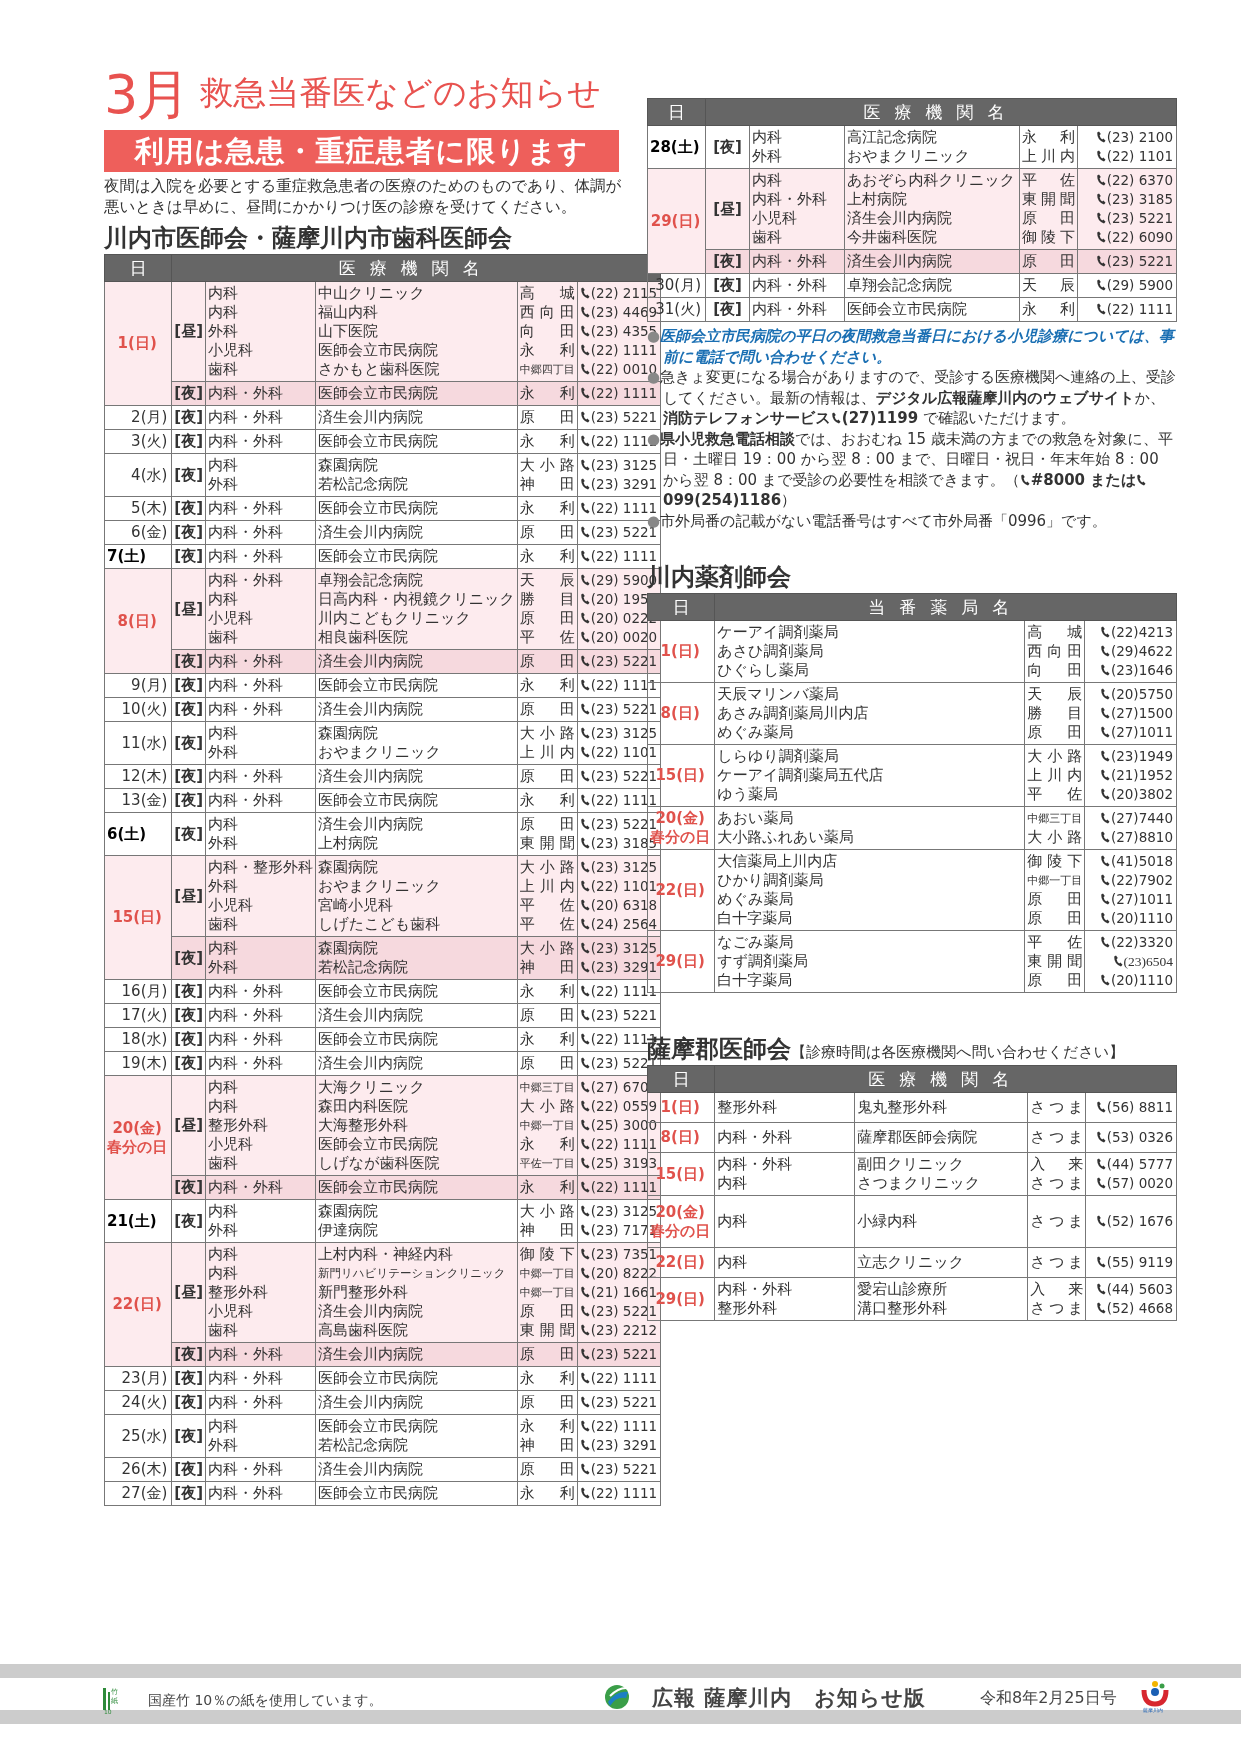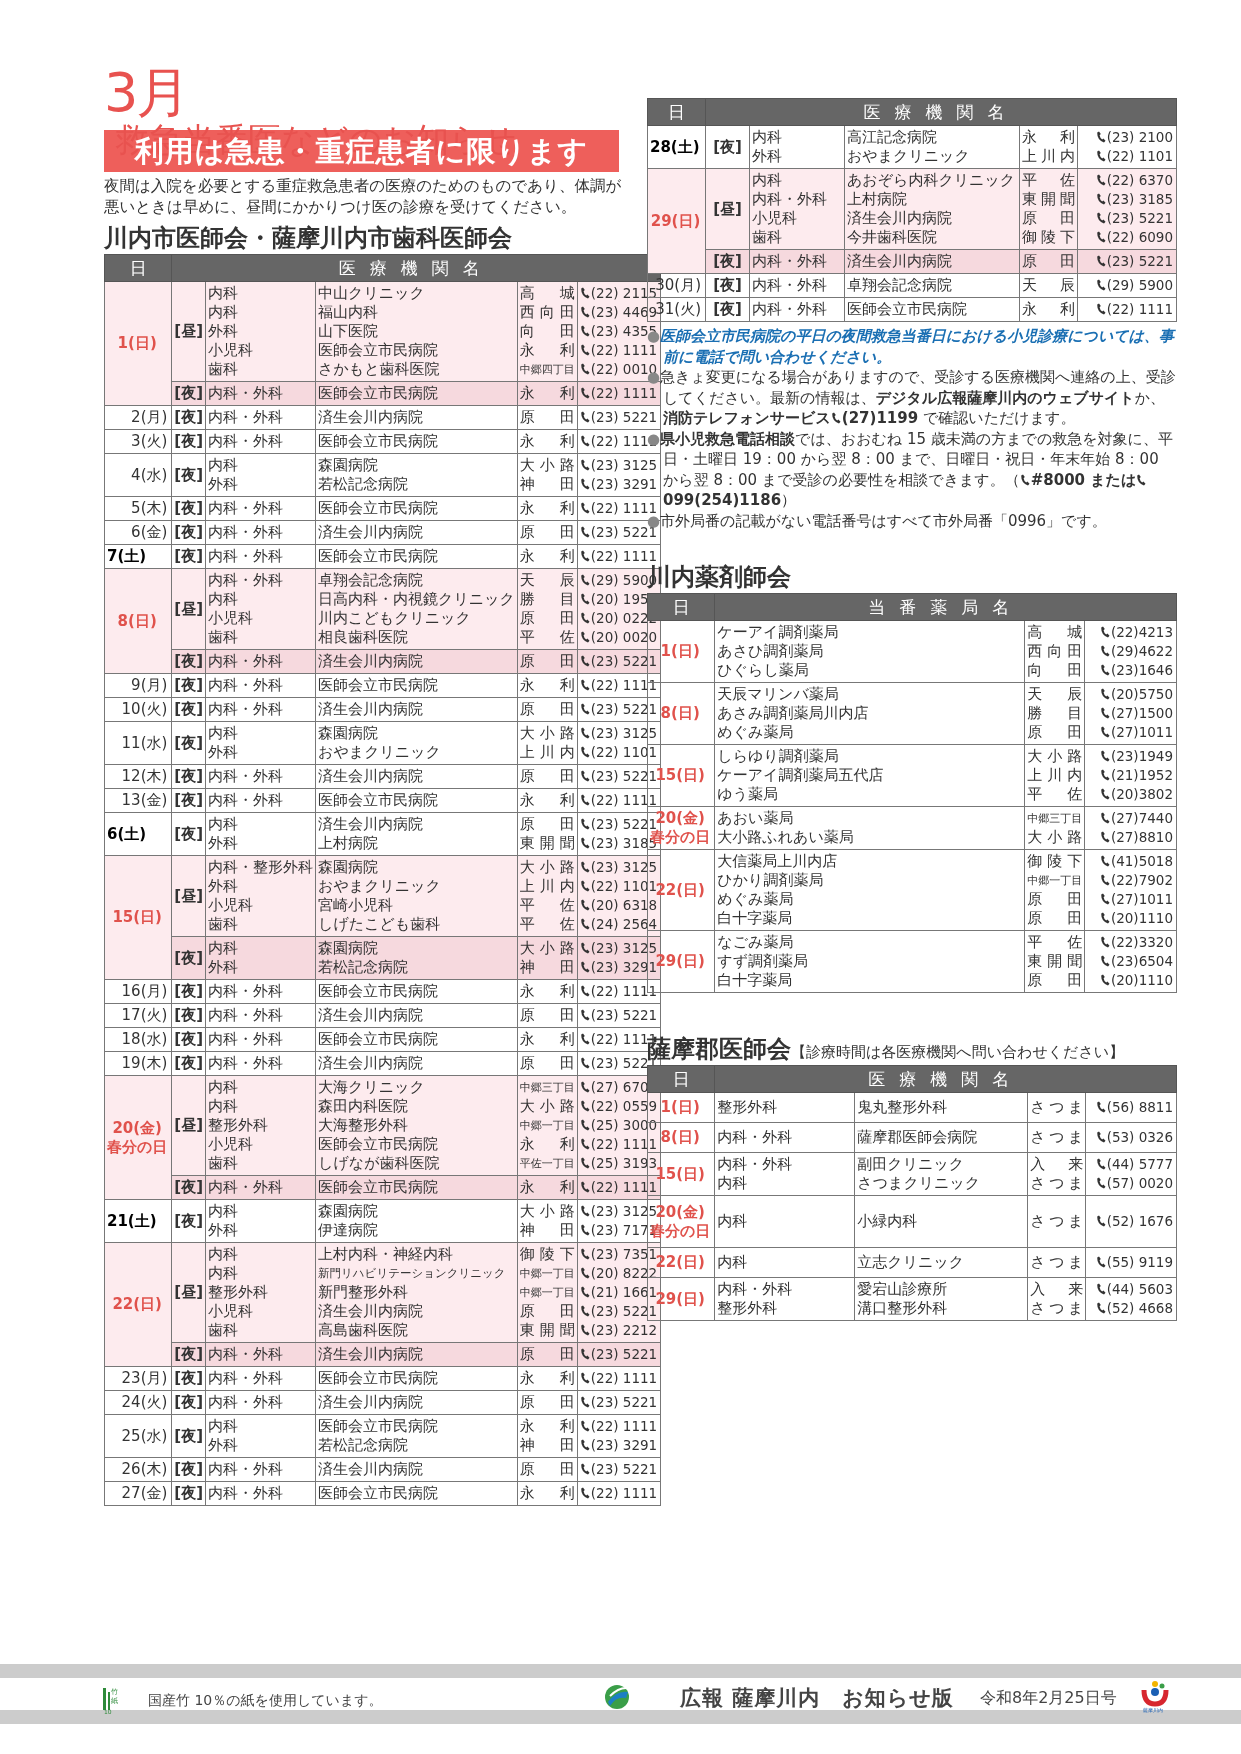--- a/index.html
+++ b/index.html
@@ -1,20 +1,20 @@
 <!DOCTYPE html>
 <html><head>
 <meta charset="utf-8">
 <style>
   * { box-sizing: border-box; margin: 0; padding: 0; }
   body { width: 1241px; height: 1754px; background: #fff; font-family: "DejaVu Sans", "Liberation Sans", sans-serif; color: #333; position: relative; overflow: hidden; }
   .left { position: absolute; left: 104px; top: 66px; width: 528px; }
   .right { position: absolute; left: 647px; top: 78px; width: 530px; }
 
-  .title-row { display: flex; align-items: flex-start; height: 58px; flex-direction: column; }
+  .title-row { display: flex; align-items: center; height: 58px; }
   .title-month { color: #e8524f; font-size: 54px; line-height: 54px; font-weight: normal; letter-spacing: -2px; }
   .title-sub { color: #e8524f; font-size: 33px; line-height: 40px; margin-left: 12px; margin-bottom: 4px; }
   .banner { background: #ee5f5b; color: #fff; font-weight: bold; font-size: 29px; text-align: center; height: 42px; line-height: 42px; margin-top: 6px; width: 515px; letter-spacing: 1px; }
   .lead { font-size: 15.5px; line-height: 21px; color: #333; margin-top: 4px; letter-spacing: 0; }
   .section-title { font-size: 24px; font-weight: bold; color: #333; margin-top: 4px; height: 32px; line-height: 32px; }
   .section-title .note { font-size: 15px; font-weight: normal; }
 
   table.sched { width: 100%; border-collapse: collapse; font-size: 15px; line-height: 19px; }
   table.sched th { background: #666; color: #fff; font-weight: normal; height: 27px; font-size: 17px; border: 1px solid #555; letter-spacing: 14px; }
   table.sched th.day { letter-spacing: 0; }
@@ -41,21 +41,21 @@
   .notes p { padding-left: 16px; text-indent: -16px; }
   .notes .bullet { color: #888; }
   .notes .blue { color: #1a6fb3; font-weight: bold; font-style: italic; }
   .notes b { font-weight: bold; color: #333; }
 
   .footer { position: absolute; left: 0; top: 1664px; width: 1241px; height: 60px; border-top: 14px solid #ccc; border-bottom: 14px solid #ccc; }
   .footer-inner { position: absolute; top: 0; left: 0; width: 100%; height: 32px; }
   .f-bamboo { position: absolute; left: 100px; top: 6px; width: 20px; height: 30px; }
   .f-paper { position: absolute; left: 148px; top: 14px; font-size: 14px; color: #444; }
   .f-logo { position: absolute; left: 604px; top: 4px; width: 26px; height: 30px; }
-  .f-title { position: absolute; left: 680px; top: 6px; font-size: 21px; font-weight: bold; color: #444; letter-spacing: 1px; }
+  .f-title { position: absolute; left: 652px; top: 6px; font-size: 21px; font-weight: bold; color: #444; letter-spacing: 1px; }
   .f-date { position: absolute; left: 980px; top: 10px; font-size: 16px; color: #444; }
   .f-mark { position: absolute; left: 1138px; top: 2px; width: 34px; height: 34px; }
 </style>
 </head>
 <body>
 
 <div class="left">
   <div class="title-row">
     <span class="title-month">3月</span>
     <span class="title-sub">救急当番医などのお知らせ</span>
@@ -1165,21 +1165,21 @@
           </td>
           <td class="area">
             <span style="display: block;">平　佐</span>
             <span style="display: block;">東開聞</span>
             <span style="display: block;">原　田</span>
           </td>
           <td class="tel">
             <span style="display: block;"><svg class="tel-icon" viewBox="0 0 10 12">
                 <path d="M3 0.5 L4.8 3 L3.6 4.2 Q4 7 6.2 8.6 L7.4 7.6 L9.5 9.8 L8 11.5 Q1 9 1.2 1.5 Z" fill="#333"></path>
               </svg>(22)3320</span>
-            <span style="display: block;"><svg class="tel-icon" viewBox="0 0 10 12">
+            <span style="display: block; font-family: Liberation Serif, serif;"><svg class="tel-icon" viewBox="0 0 10 12">
                 <path d="M3 0.5 L4.8 3 L3.6 4.2 Q4 7 6.2 8.6 L7.4 7.6 L9.5 9.8 L8 11.5 Q1 9 1.2 1.5 Z" fill="#333"></path>
               </svg>(23)6504</span>
             <span style="display: block;"><svg class="tel-icon" viewBox="0 0 10 12">
                 <path d="M3 0.5 L4.8 3 L3.6 4.2 Q4 7 6.2 8.6 L7.4 7.6 L9.5 9.8 L8 11.5 Q1 9 1.2 1.5 Z" fill="#333"></path>
               </svg>(20)1110</span>
           </td>
         </tr>
       </tbody>
   </table>
 

